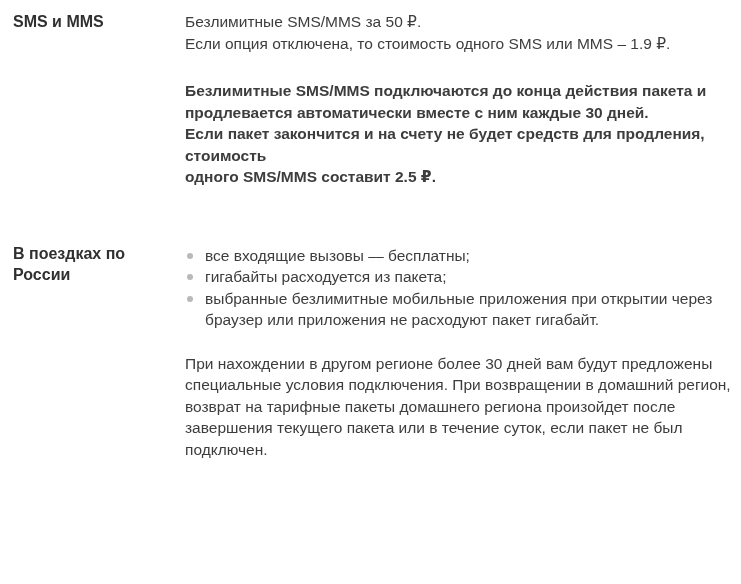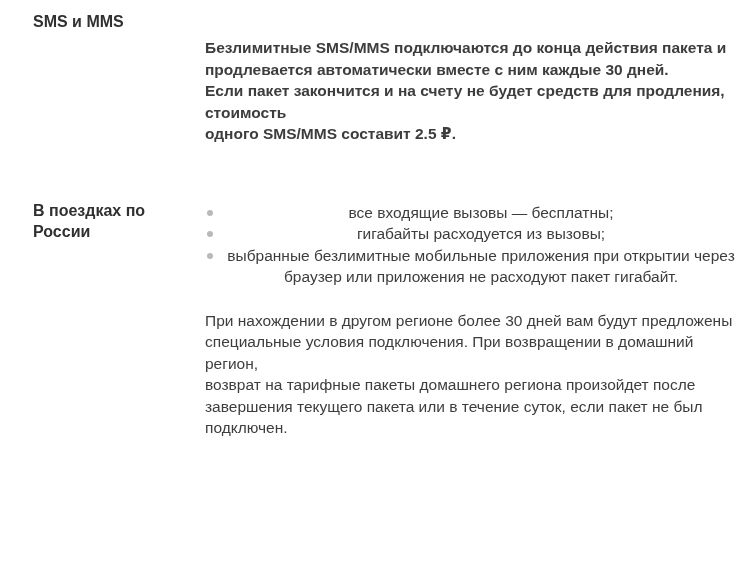--- a/index.html
+++ b/index.html
@@ -10,52 +10,54 @@
   }
   *{box-sizing:border-box;}
   html,body{margin:0;padding:0;}
   body{
     width:741px;height:584px;overflow:hidden;
     background:var(--bg);
     font-family:"Liberation Sans","DejaVu Sans",sans-serif;
     color:var(--text);
   }
   .wrap{padding:11px 4px 0 13px;}
-  .row{display:flex;align-items:flex-start;margin-left:20px;}
+  .row{display:flex;align-items:flex-start;}
   .row-travel{margin-top:55px;}
   .label-col{
     flex:0 0 172px;width:172px;
     font-size:16px;font-weight:700;line-height:21.5px;
     color:var(--label);
   }
   .content-col{
     flex:1 1 auto;max-width:556px;
     font-size:15.5px;line-height:21.5px;
     color:var(--text);
   }
   .para{white-space:pre-line;}
   .para-gap{margin-top:26px;font-weight:bold;}
   .bullets{margin-top:2px;}
-  .bullet-row{display:flex;align-items:flex-start;text-align:center;}
+  .bullet-row{display:flex;align-items:flex-start;}
   .dot-cell{flex:0 0 20px;width:20px;}
   .dot{
     display:block;width:6px;height:6px;border-radius:50%;
     background:var(--bullet);margin:8px 0 0 2px;
   }
   .bullet-text{flex:1 1 auto;white-space:pre-line;}
   .outro{margin-top:22px;}
 </style>
 </head>
 <body>
 
 <div class="wrap">
 
   <div class="row">
     <div class="label-col">SMS и MMS</div>
     <div class="content-col">
+      <div class="para">Безлимитные SMS/MMS за 50 ₽.
+Если опция отключена, то стоимость одного SMS или MMS – 1.9 ₽.</div>
       <div class="para para-gap">Безлимитные SMS/MMS подключаются до конца действия пакета и
 продлевается автоматически вместе с ним каждые 30 дней.
 Если пакет закончится и на счету не будет средств для продления, стоимость
 одного SMS/MMS составит 2.5 ₽.</div>
     </div>
   </div>
 
   <div class="row row-travel">
     <div class="label-col">В поездках по России</div>
     <div class="content-col">
@@ -64,21 +66,21 @@
         <div class="bullet-row">
           <span class="dot-cell">
               <span class="dot"></span>
             </span>
           <span class="bullet-text">все входящие вызовы — бесплатны;</span>
         </div>
         <div class="bullet-row">
           <span class="dot-cell">
               <span class="dot"></span>
             </span>
-          <span class="bullet-text">гигабайты расходуется из вызовы;</span>
+          <span class="bullet-text">гигабайты расходуется из пакета;</span>
         </div>
         <div class="bullet-row">
           <span class="dot-cell">
               <span class="dot"></span>
             </span>
           <span class="bullet-text">выбранные безлимитные мобильные приложения при открытии через
 браузер или приложения не расходуют пакет гигабайт.</span>
         </div>
       </div>
 

